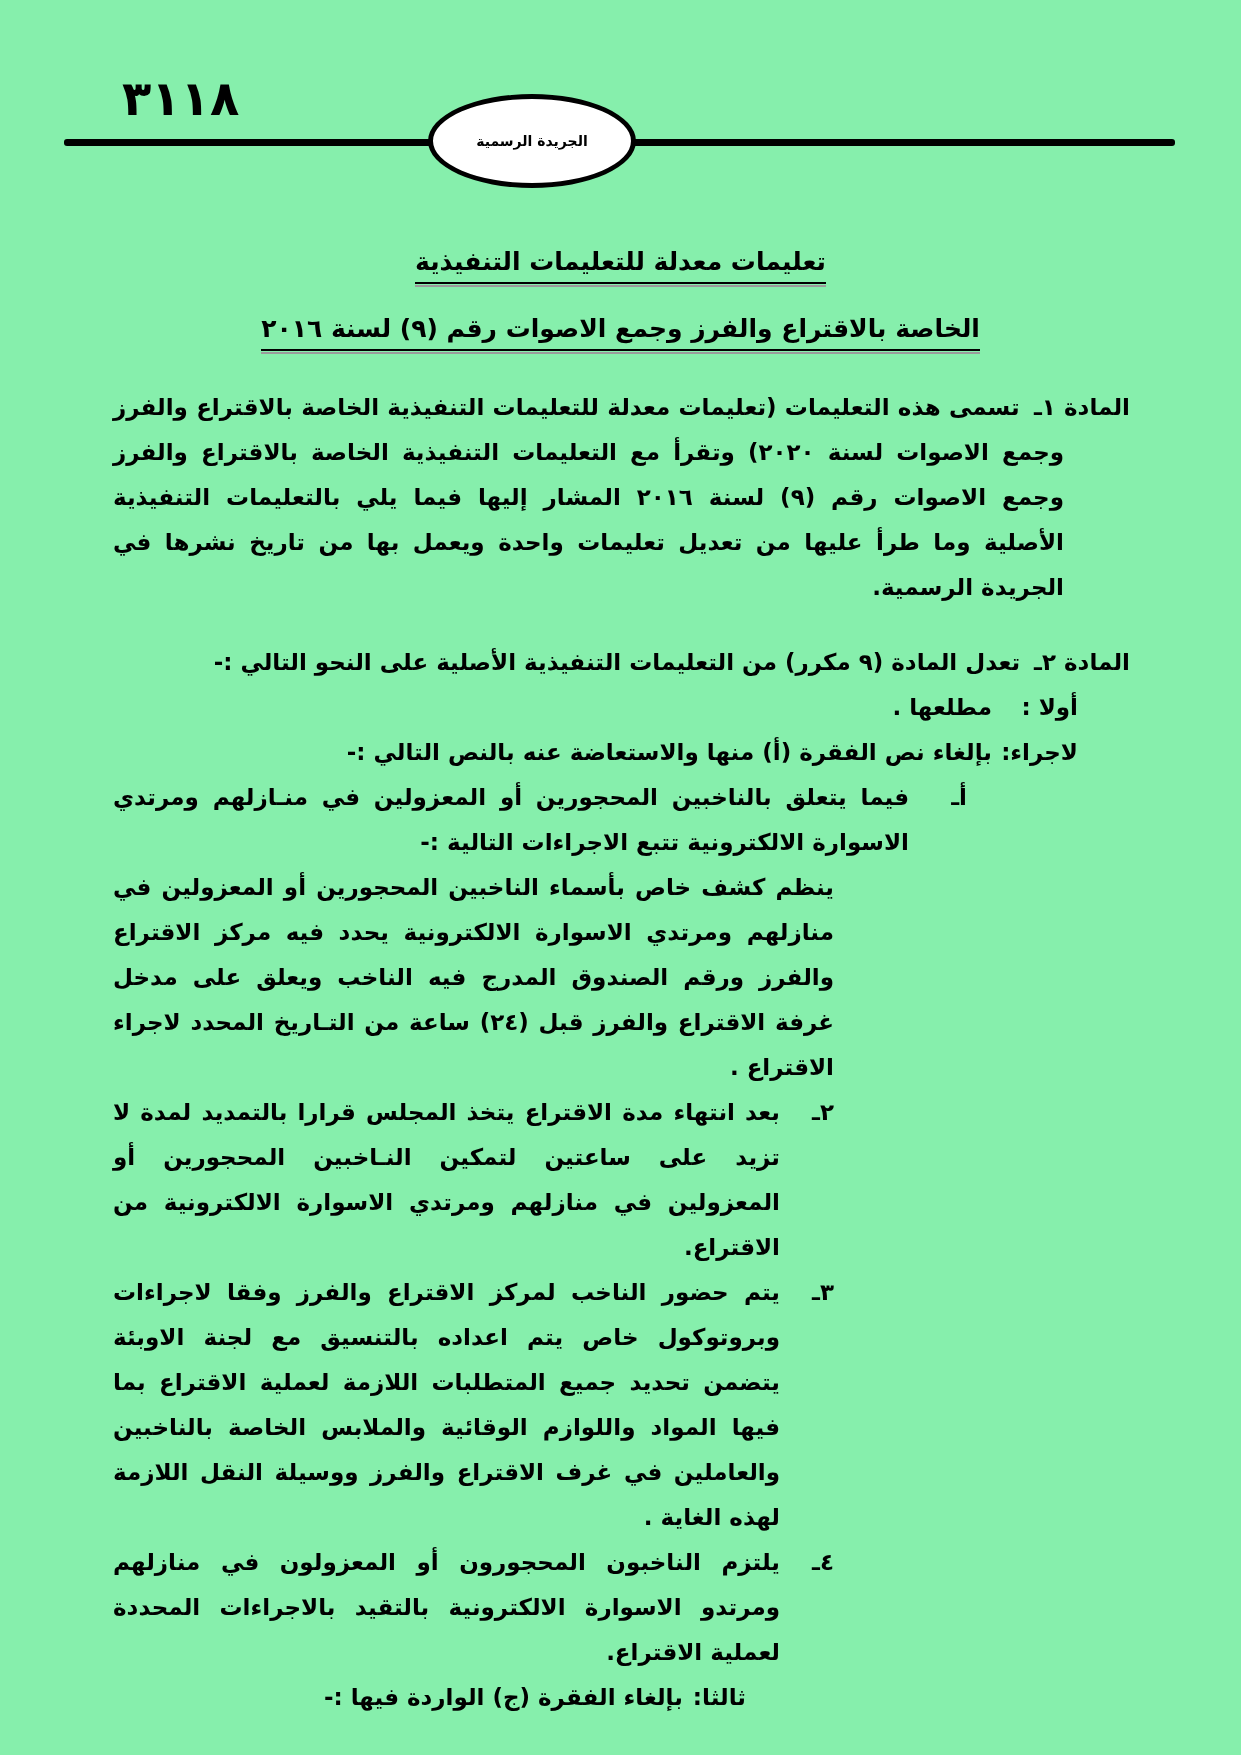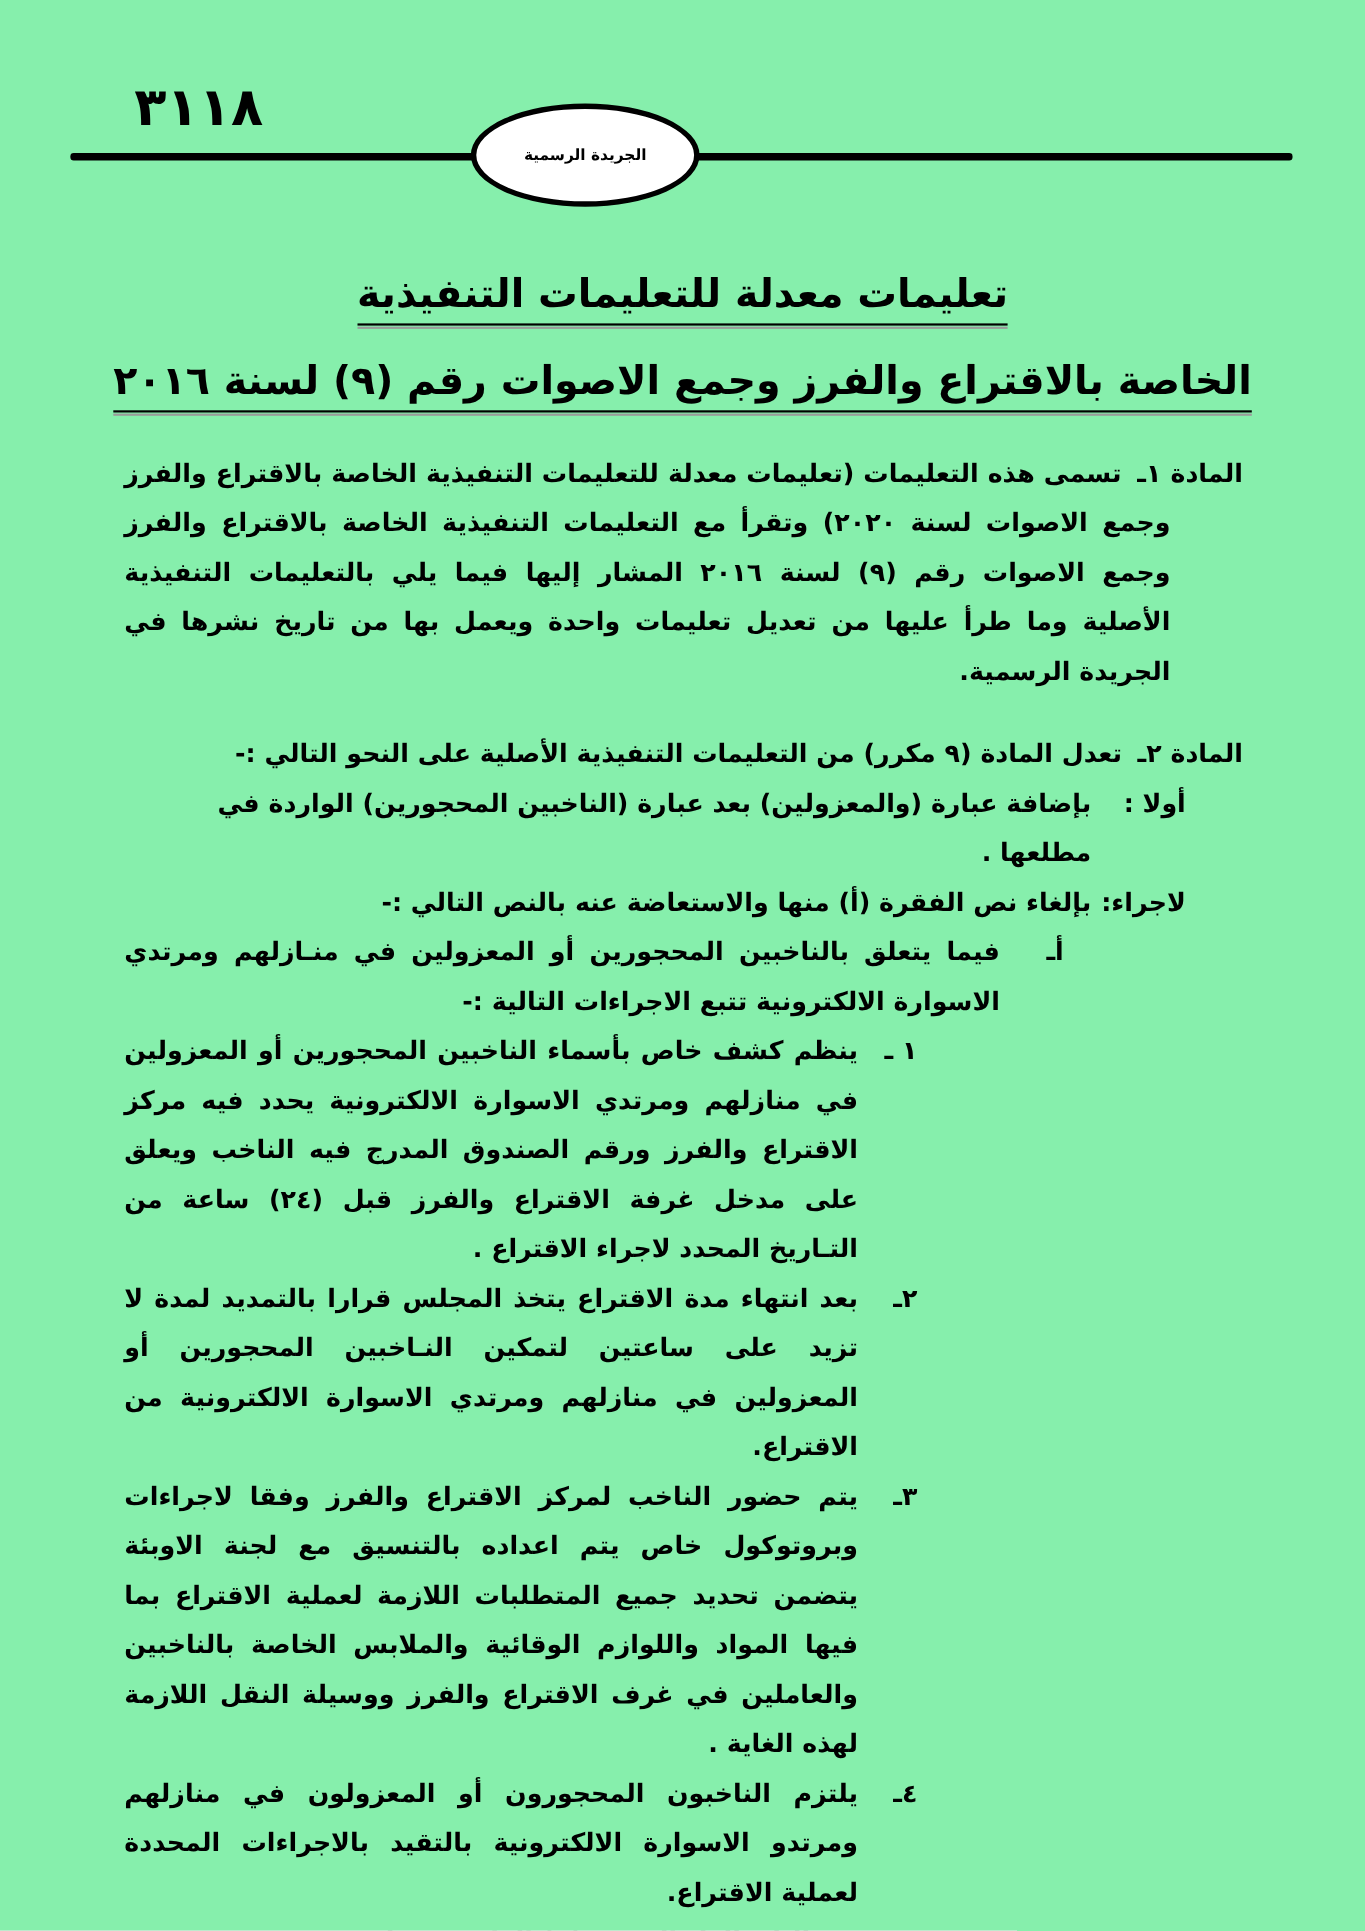--- a/index.html
+++ b/index.html
@@ -27,21 +27,21 @@
   }
   .oval{
     position:absolute;top:94px;left:428px;width:208px;height:94px;
     background:#fff;border:5px solid #000;border-radius:50%;
     display:flex;align-items:center;justify-content:center;
     z-index:2;box-sizing:border-box;
   }
   .oval span{font-size:14px;}
   
   .titles{ text-align:center;margin:52px 0 34px 0; }
-  .titles h1,.titles h2{margin:0 0 30px 0;font-size:36px;font-weight:bold;}
+  .titles h1,.titles h2{margin:0 0 30px 0;font-size:25px;font-weight:bold;}
   .title-line{
     display:inline-block;position:relative;
     border-bottom:2.5px solid #000;padding-bottom:6px;
   }
   .title-line::after{
     content:"";position:absolute;left:0;right:0;bottom:-5px;height:2px;background:#9b9b9b;
   }
   
   .doc{
     margin:0 111px 0 113px;
@@ -93,38 +93,36 @@
     </p>
 
     <p class="article a2">
       <span class="alabel">المادة ٢ـ</span>
       <span>تعدل المادة (٩ مكرر) من التعليمات التنفيذية الأصلية على النحو التالي :-</span>
     </p>
 
     <div class="clause">
       <span class="clabel">أولا :</span>
       <span class="ctext">
-        <span>بإضافة عبارة (والمعزولين) بعد عبارة (الناخبين المحجورين) الواردة في</span>
         <span class="cont2">مطلعها .</span>
       </span>
     </div>
 
     <div class="clause">
       <span class="clabel">لاجراء:</span>
       <span class="ctext">بإلغاء نص الفقرة (أ) منها والاستعاضة عنه بالنص التالي :-</span>
     </div>
 
     <div class="sub">
       <span class="clabel">أـ</span>
       <span class="ctext">فيما يتعلق بالناخبين المحجورين أو المعزولين في منـازلهم ومرتدي الاسوارة الالكترونية تتبع الاجراءات التالية :-</span>
     </div>
 
     <div class="olist">
       <div class="item">
-        <span class="inum">١ ـ</span>
         <span class="itext">ينظم كشف خاص بأسماء الناخبين المحجورين أو المعزولين في منازلهم ومرتدي الاسوارة الالكترونية يحدد فيه مركز الاقتراع والفرز ورقم الصندوق المدرج فيه الناخب ويعلق على مدخل غرفة الاقتراع والفرز قبل (٢٤) ساعة من التـاريخ المحدد لاجراء الاقتراع .</span>
       </div>
       <div class="item">
         <span class="inum">٢ـ</span>
         <span class="itext">بعد انتهاء مدة الاقتراع يتخذ المجلس قرارا بالتمديد لمدة لا تزيد على ساعتين لتمكين النـاخبين المحجورين أو المعزولين في منازلهم ومرتدي الاسوارة الالكترونية من الاقتراع.</span>
       </div>
       <div class="item">
         <span class="inum">٣ـ</span>
         <span class="itext">يتم حضور الناخب لمركز الاقتراع والفرز وفقا لاجراءات وبروتوكول خاص يتم اعداده بالتنسيق مع لجنة الاوبئة يتضمن تحديد جميع المتطلبات اللازمة لعملية الاقتراع بما فيها المواد واللوازم الوقائية والملابس الخاصة بالناخبين والعاملين في غرف الاقتراع والفرز ووسيلة النقل اللازمة لهذه الغاية .</span>
       </div>

